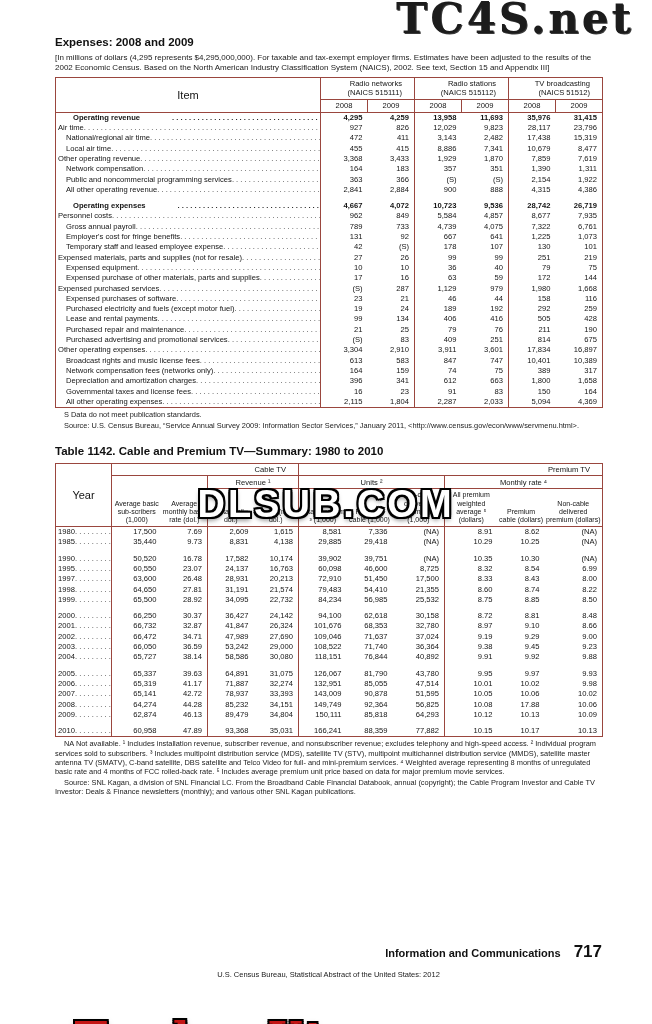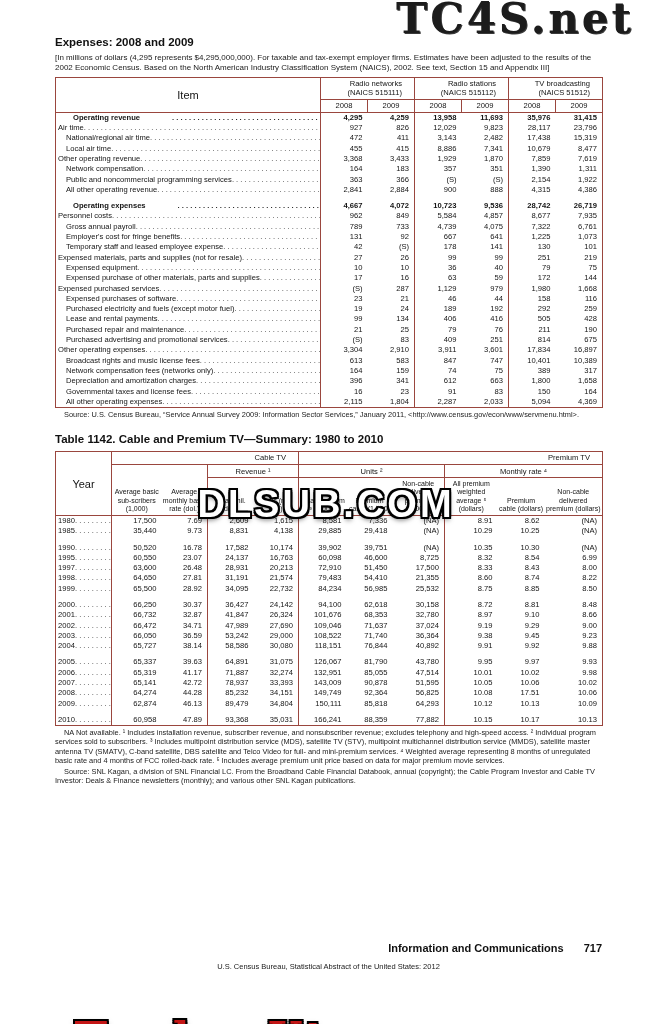--- a/index.html
+++ b/index.html
@@ -43,21 +43,21 @@
   .lbl { flex:0 0 auto; }
   .dots { flex:1 1 auto; overflow:hidden; white-space:nowrap; color:#2a2a2a; }
   .dots::before { content:" . . . . . . . . . . . . . . . . . . . . . . . . . . . . . . . . . . . . . . . . . . . . . . . . . . . . . . . . . . . ."; }
   .ind0 { padding-left:2px; } .ind1 { padding-left:10px; } .ind2 { padding-left:17px;gap:32px; }
 
   .sect-1142 { margin-top:14px; }
 
   
   .page-footer { position:absolute; left:55px; top:942px; width:547px; }
   .foot-line { text-align:right; font-size:11px; font-weight:bold; color:#111; }
-  .foot-line .pgnum { font-size:11px; margin-left:17px; }
+  .foot-line .pgnum { font-size:17px; margin-left:10px; }
   .credit { font-size:7.5px; margin-top:8px; text-align:center; color:#1a1a1a; }
 
   
   .wm-top {
     position:absolute; top:-2px; right:18px; z-index:20;
     font-family:"DejaVu Serif", serif; font-weight:bold;
     font-size:42px; line-height:42px; letter-spacing:3px; color:#1c1c1c;
     text-shadow:1px 1px 0 #3a3a3a;
   }
   .wm-mid {
@@ -312,21 +312,21 @@
           <tr>
             <td class="item">
               <div class="lw ind1">
                 <span class="lbl">Temporary staff and leased employee expense</span>
                 <span class="dots"></span>
               </div>
             </td>
             <td class="num gb">42</td>
             <td class="num">(S)</td>
             <td class="num gb">178</td>
-            <td class="num">141</td>
+            <td class="num">107</td>
             <td class="num gb">130</td>
             <td class="num">101</td>
           </tr>
           <tr>
             <td class="item">
               <div class="lw ind0">
                 <span class="lbl">Expensed materials, parts and supplies (not for resale)</span>
                 <span class="dots"></span>
               </div>
             </td>
@@ -529,20 +529,21 @@
             <td class="num gb">2,115</td>
             <td class="num">1,804</td>
             <td class="num gb">2,287</td>
             <td class="num">2,033</td>
             <td class="num gb">5,094</td>
             <td class="num">4,369</td>
           </tr>
         </tbody>
     </table>
 
+    <p class="footnote">S Data do not meet publication standards.</p>
     <p class="footnote">Source: U.S. Census Bureau, “Service Annual Survey 2009: Information Sector Services,” January 2011, &lt;http://www.census.gov/econ/www/servmenu.html&gt;.</p>
   </section>
 
   <section class="sect-1142">
     <div class="tbl-title">Table 1142. Cable and Premium TV—Summary: 1980 to 2010</div>
 
     <table class="dtable">
       <colgroup>
         <col style="width:56px">
         <col style="width:50px">
@@ -898,21 +899,21 @@
               </div>
             </td>
             <td class="num gb">64,274</td>
             <td class="num">44.28</td>
             <td class="num gb">85,232</td>
             <td class="num">34,151</td>
             <td class="num gb">149,749</td>
             <td class="num">92,364</td>
             <td class="num">56,825</td>
             <td class="num gb">10.08</td>
-            <td class="num">17.51</td>
+            <td class="num">17.88</td>
             <td class="num">10.06</td>
           </tr>
           <tr>
             <td class="item">
               <div class="lw ind0">
                 <span class="lbl">2009</span>
                 <span class="dots"></span>
               </div>
             </td>
             <td class="num gb">62,874</td>

